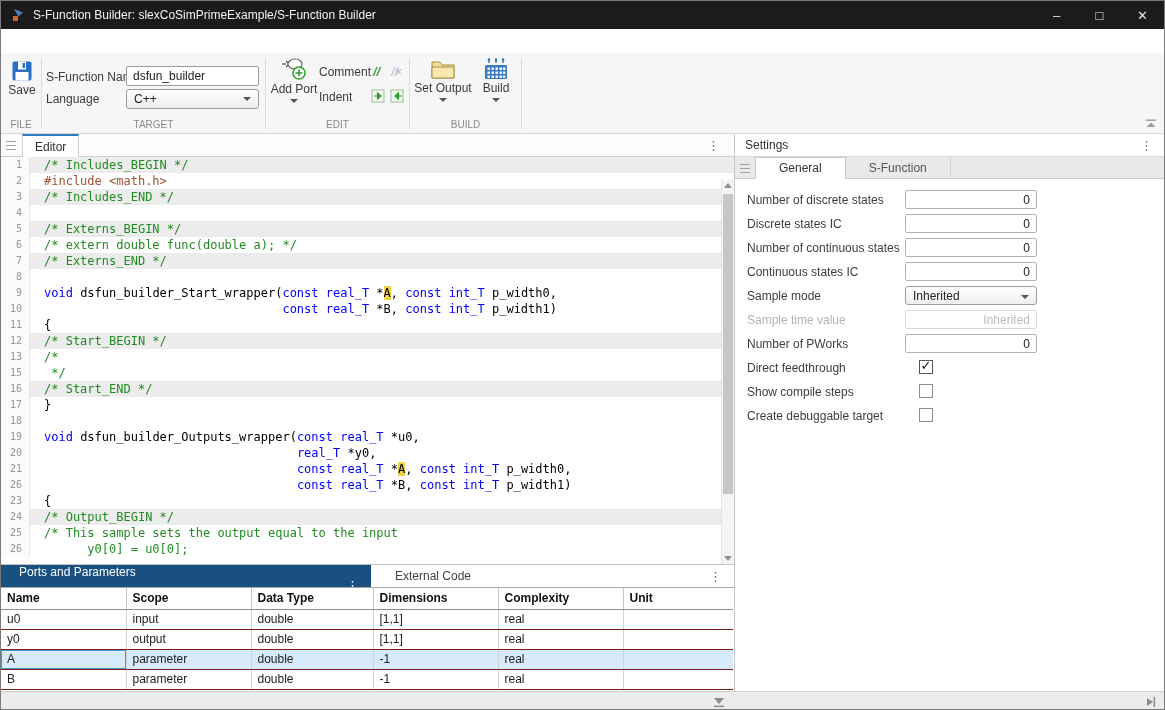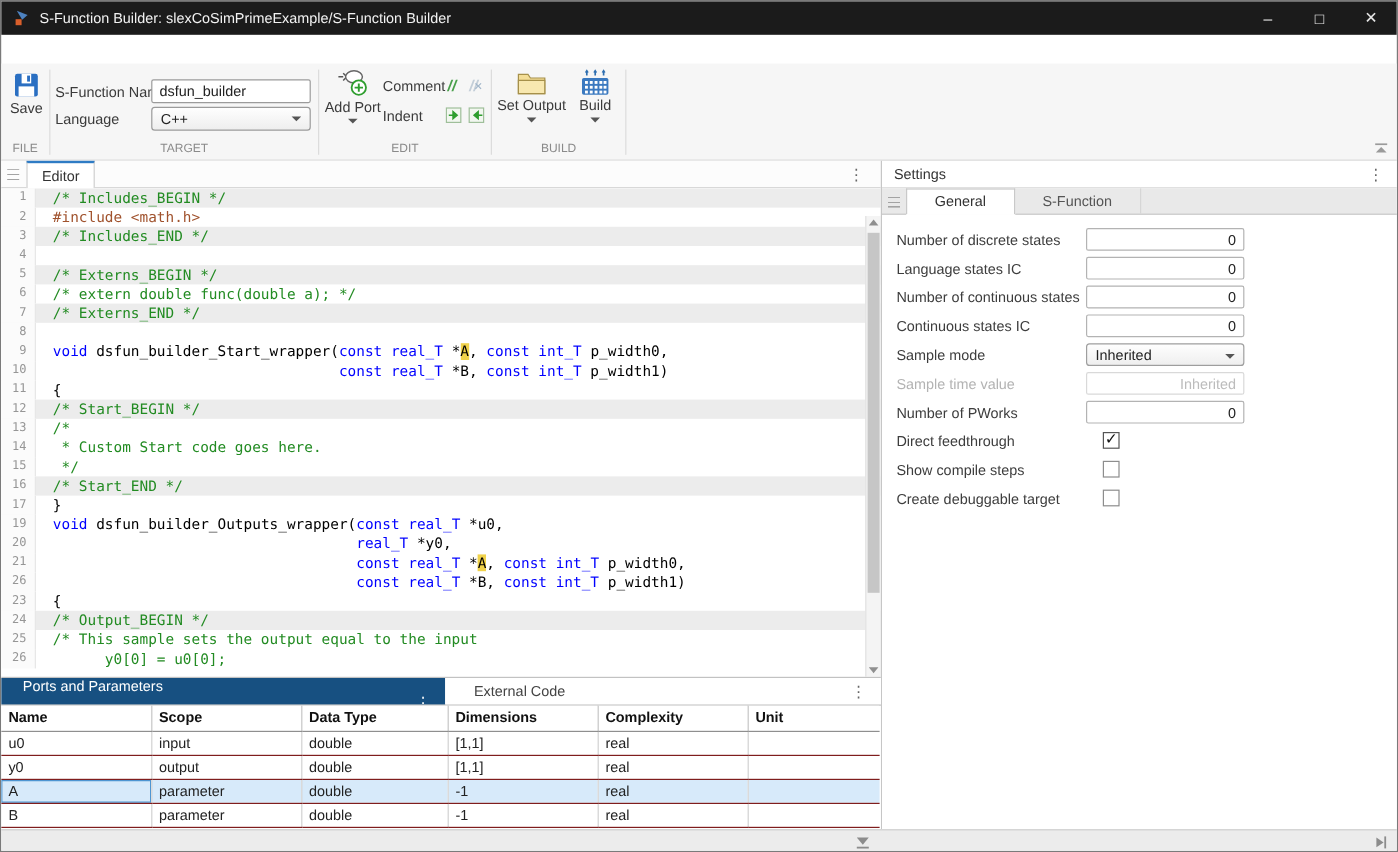--- a/index.html
+++ b/index.html
@@ -269,34 +269,34 @@
           </div>
           <div class="code-line">
             <span class="line-num">12</span>
             <span class="line-text protected"><span class="tok-c">/* Start_BEGIN */</span></span>
           </div>
           <div class="code-line">
             <span class="line-num">13</span>
             <span class="line-text"><span class="tok-c">/*</span></span>
           </div>
           <div class="code-line">
-            <span class="line-num">14</span>
-            <span class="line-text"><span class="tok-c"> * Custom Start code goes here.</span></span>
-          </div>
-          <div class="code-line">
             <span class="line-num">15</span>
             <span class="line-text"><span class="tok-c"> */</span></span>
           </div>
           <div class="code-line">
             <span class="line-num">16</span>
             <span class="line-text protected"><span class="tok-c">/* Start_END */</span></span>
           </div>
           <div class="code-line">
             <span class="line-num">17</span>
             <span class="line-text"><span class="tok-t">}</span></span>
+          </div>
+          <div class="code-line">
+            <span class="line-num">18</span>
+            <span class="line-text"></span>
           </div>
           <div class="code-line">
             <span class="line-num">19</span>
             <span class="line-text"><span class="tok-k">void</span><span class="tok-t"> dsfun_builder_Outputs_wrapper(</span><span class="tok-k">const</span><span class="tok-t"> </span><span class="tok-k">real_T</span><span class="tok-t"> *u0,</span></span>
           </div>
           <div class="code-line">
             <span class="line-num">20</span>
             <span class="line-text"><span class="tok-t">                                   </span><span class="tok-k">real_T</span><span class="tok-t"> *y0,</span></span>
           </div>
           <div class="code-line">
@@ -345,21 +345,21 @@
       <div class="grip"></div>
     <div class="s-tab active">General</div>
         <div class="s-tab">S-Function</div>
       </div>
     <div class="settings-form">
         <div class="form-row">
           <span class="form-label">Number of discrete states</span>
           <div class="ctl ctl-input">0</div>
         </div>
         <div class="form-row">
-          <span class="form-label">Language states IC</span>
+          <span class="form-label">Discrete states IC</span>
           <div class="ctl ctl-input">0</div>
         </div>
         <div class="form-row">
           <span class="form-label">Number of continuous states</span>
           <div class="ctl ctl-input">0</div>
         </div>
         <div class="form-row">
           <span class="form-label">Continuous states IC</span>
           <div class="ctl ctl-input">0</div>
         </div>

